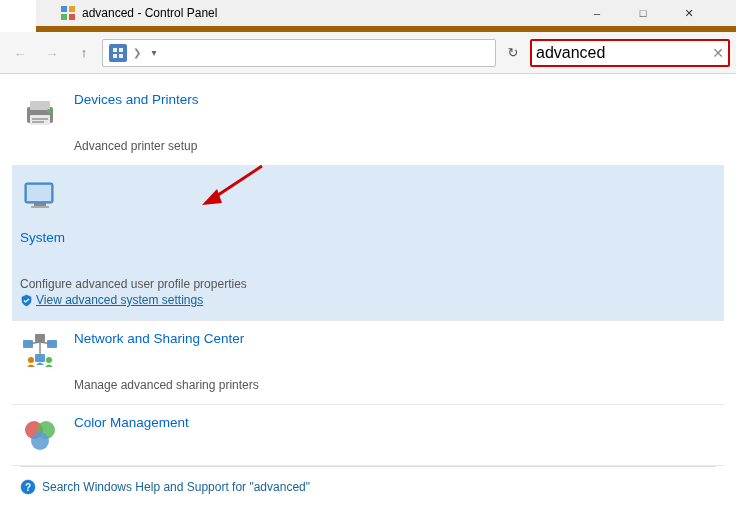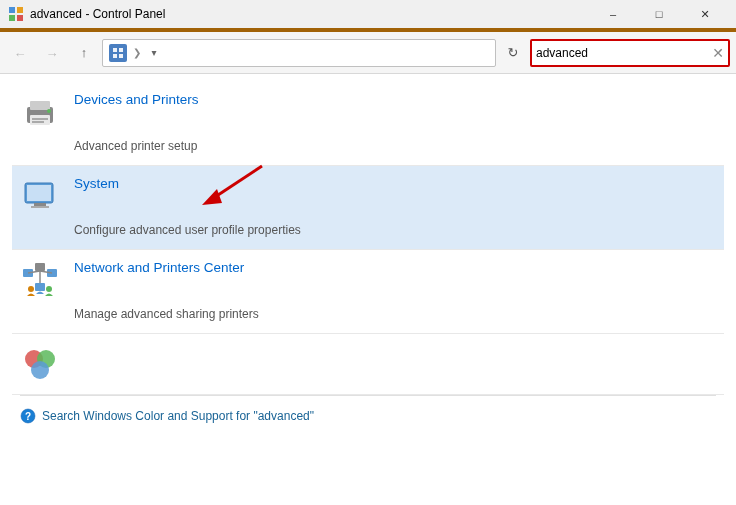--- a/index.html
+++ b/index.html
@@ -11,23 +11,24 @@
       height: 505px;
       overflow: hidden;
     }
 
     
     .title-bar {
       background: #f0f0f0;
       height: 32px;
       display: flex;
       align-items: center;
-      padding: 0 8px;
-      border-bottom: 4px solid #a16207;
+      padding: 0 24px;
+      border-bottom: 6px solid #a16207;
       user-select: none;
+      margin-left: 36px;
     }
     .title-bar-icon {
       width: 16px;
       height: 16px;
       margin-right: 6px;
     }
     .title-bar-title {
       flex: 1;
       font-size: 12px;
       color: #000;
@@ -255,21 +256,21 @@
         <rect x="7" y="7" width="4" height="4" fill="#fff" opacity="0.9"></rect>
       </svg>
     </div>
     <span class="address-chevron">❯</span>
     <span class="address-dropdown">▾</span>
   </div>
 
   <div class="address-refresh">↻</div>
 
   <div class="search-wrapper">
-    <input type="text" class="search-input-text" value="advanced" style="font-size: 12px; border: none; outline: none; flex: 1 1 0%; width: 100%;">
+    <input type="text" class="search-input-text" value="advanced" style="font-size: 16px; border: none; outline: none; flex: 1 1 0%; width: 100%;">
     <span class="search-clear">✕</span>
   </div>
 </div>
 
 <div class="content-area">
   <div class="main-content">
 
     <div class="result-item">
       <div class="result-icon">
         <svg width="38" height="38" viewBox="0 0 38 38">
@@ -281,33 +282,41 @@
           <rect x="11" y="28" width="12" height="2" fill="#aaa"></rect>
           <circle cx="28" cy="18" r="2" fill="#5cb85c"></circle>
         </svg>
       </div>
       <div class="result-text">
         <div class="result-title">Devices and Printers</div>
         <div class="result-desc">Advanced printer setup</div>
       </div>
     </div>
 
-    <div class="result-item highlighted" style="position:relative;">
+    <div class="result-item highlighted" style="position:relative;flex-direction:column;">
       <div class="result-icon">
         <svg width="38" height="38" viewBox="0 0 38 38">
 
           <rect x="4" y="6" width="28" height="20" rx="2" fill="#5b9bd5" stroke="#3a7ab8" stroke-width="1"></rect>
           <rect x="6" y="8" width="24" height="16" fill="#c8dff5"></rect>
           <rect x="13" y="26" width="12" height="3" fill="#888"></rect>
           <rect x="10" y="29" width="18" height="2" fill="#aaa"></rect>
         </svg>
       </div>
       <div class="result-text">
         <div class="result-title">System</div>
         <div class="result-desc">Configure advanced user profile properties</div>
+        <span class="result-link">
+
+          <svg width="13" height="13" viewBox="0 0 13 13" style="vertical-align:middle;">
+            <path d="M6.5 1 L11 3 L11 7 C11 10 6.5 12 6.5 12 C6.5 12 2 10 2 7 L2 3 Z" fill="#1a7fd4" stroke="#1060b0" stroke-width="0.5"></path>
+            <path d="M4 6.5 L5.5 8 L9 5" stroke="white" stroke-width="1.2" fill="none"></path>
+          </svg>
+          <span>View advanced system settings</span>
+        </span>
       </div>
 
       <svg style="position:absolute; left:170px; top:-5px; pointer-events:none;" width="90" height="50" viewBox="0 0 90 50">
         <line x1="80" y1="5" x2="30" y2="38" stroke="#cc0000" stroke-width="3"></line>
         <polygon points="20,44 35,28 40,42" fill="#cc0000"></polygon>
       </svg>
     </div>
 
     <div class="result-item">
       <div class="result-icon">
@@ -323,41 +332,42 @@
 
           <circle cx="10" cy="28" r="3" fill="#d4820a"></circle>
           <path d="M6 35 Q10 30 14 35" fill="#d4820a"></path>
           <circle cx="19" cy="26" r="3" fill="#5b9bd5"></circle>
           <path d="M15 33 Q19 28 23 33" fill="#5b9bd5"></path>
           <circle cx="28" cy="28" r="3" fill="#5cb85c"></circle>
           <path d="M24 35 Q28 30 32 35" fill="#5cb85c"></path>
         </svg>
       </div>
       <div class="result-text">
-        <div class="result-title">Network and Printers Center</div>
+        <div class="result-title">Network and Sharing Center</div>
         <div class="result-desc">Manage advanced sharing printers</div>
       </div>
     </div>
 
     <div class="result-item">
       <div class="result-icon">
         <svg width="38" height="38" viewBox="0 0 38 38">
           <circle cx="13" cy="14" r="9" fill="#d9534f" opacity="0.85"></circle>
           <circle cx="25" cy="14" r="9" fill="#5cb85c" opacity="0.85"></circle>
           <circle cx="19" cy="25" r="9" fill="#5b9bd5" opacity="0.85"></circle>
         </svg>
       </div>
       <div class="result-text">
+        <div class="result-title">Color Management</div>
       </div>
     </div>
 
     <hr class="separator">
 
     <div class="help-link">
       <svg width="16" height="16" viewBox="0 0 16 16">
         <circle cx="8" cy="8" r="7" fill="#1a7fd4" stroke="#1060b0" stroke-width="0.5"></circle>
         <text x="8" y="12" text-anchor="middle" fill="white" font-size="10" font-weight="bold">?</text>
       </svg>
-      <span>Search Windows Color and Support for "advanced"</span>
+      <span>Search Windows Help and Support for "advanced"</span>
     </div>
 
   </div>
 </div>
 
 </body></html>

